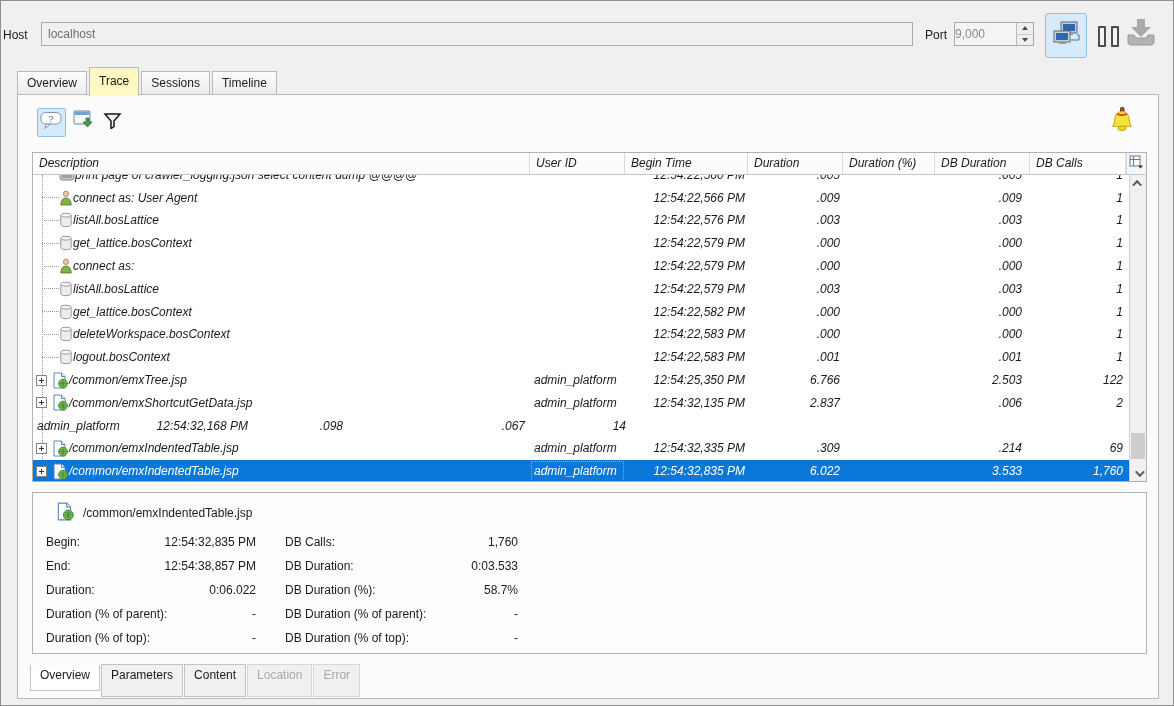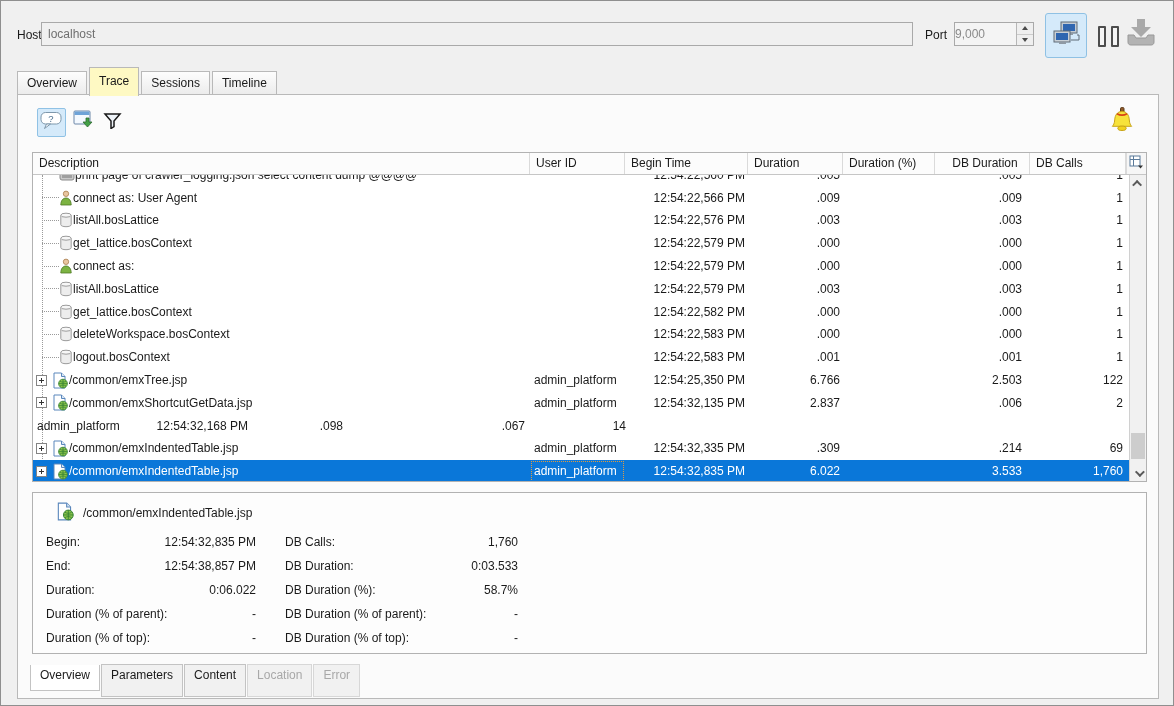--- a/index.html
+++ b/index.html
@@ -1,20 +1,20 @@
 <!DOCTYPE html>
 <html><head>
 <meta charset="utf-8">
 <style>
   html,body{margin:0;padding:0;background:#e4e4e4;}
   .window{position:relative;width:1174px;height:706px;background:#f0f0f0;border:1px solid #8f8f8f;
           box-sizing:border-box;font-family:"Liberation Sans",sans-serif;font-size:12px;color:#1a1a1a;overflow:hidden;}
 
   
-  .host-label{position:absolute;left:16px;top:27px;}
+  .host-label{position:absolute;left:2px;top:27px;}
   .host-input{position:absolute;left:40px;top:21px;width:872px;height:24px;border:1px solid #a9a9a9;
               background:#f0f0f0;color:#6f6f6f;line-height:22px;padding-left:6px;box-sizing:border-box;white-space:nowrap;overflow:hidden;}
   .port-label{position:absolute;left:924px;top:27px;}
   .spinner{position:absolute;left:953px;top:21px;width:80px;height:24px;border:1px solid #a9a9a9;background:#f4f4f4;
            box-sizing:border-box;display:flex;}
   .spin-val{flex:1;text-align:left;color:#8a8a8a;line-height:22px;padding-right:5px;}
   .spin-btns{width:16px;border-left:1px solid #b6b6b6;display:flex;flex-direction:column;}
   .spin-up,.spin-down{flex:1;display:flex;align-items:center;justify-content:center;background:#efefef;}
   .spin-up{border-bottom:1px solid #cccccc;}
   .spin-up::after{content:"";border:3px solid transparent;border-bottom:4px solid #4a4a4a;margin-top:-4px;}
@@ -35,29 +35,29 @@
   .panel{position:absolute;left:16px;top:93px;width:1142px;height:605px;background:#fbfbfb;border:1px solid #b9b9b9;box-sizing:border-box;}
 
   
   .tb-btn{position:absolute;width:27px;height:27px;display:flex;align-items:center;justify-content:center;border-radius:2px;}
   .tb-help{left:19px;top:13px;background:#d5eafa;border:1px solid #90c2e5;}
   .tb-export{left:52px;top:13px;}
   .tb-filter{left:81px;top:13px;}
   .bell{position:absolute;left:1090px;top:12px;width:28px;height:30px;display:flex;align-items:center;justify-content:center;}
 
   
-  .table{position:absolute;left:14px;top:57px;width:1115px;height:330px;border:1px solid #b2b2b2;background:#ffffff;box-sizing:border-box;}
+  .table{position:absolute;left:14px;top:57px;width:1115px;height:330px;border:1px solid #b2b2b2;background:#ffffff;box-sizing:border-box;font-style:italic;}
   .thead{display:flex;height:22px;border-bottom:1px solid #c6c6c6;background:#fcfcfc;box-sizing:border-box;}
   .hcell{box-sizing:border-box;border-right:1px solid #dadada;padding:3px 0 0 6px;white-space:nowrap;overflow:hidden;}
   .hcell[data-col="desc"]{width:497px;}
   .hcell[data-col="user"]{width:95px;}
   .hcell[data-col="begin"]{width:123px;}
   .hcell[data-col="dur"]{width:95px;}
   .hcell[data-col="durpct"]{width:92px;}
-  .hcell[data-col="dbdur"]{width:95px;text-align:center;}
+  .hcell[data-col="dbdur"]{width:95px;}
   .hcell[data-col="dbcalls"]{width:96px;}
   .corner{flex:1;display:flex;align-items:center;justify-content:center;padding:0;border-right:none;background:#f6f6f6;border-left:1px solid #dadada;}
 
   .tbody{position:absolute;top:22px;left:0;right:17px;bottom:0;overflow:hidden;}
   .tbody::before{content:"";position:absolute;left:9px;top:0;bottom:0;width:0;border-left:1px dotted #9a9a9a;}
   .trow{display:flex;height:22.8px;align-items:center;position:relative;cursor:default;}
   .trow[data-clip="true"]{margin-top:-11.5px;}
   .trow[data-selected="true"]{background:#0a77d9;color:#ffffff;}
   .bcell{box-sizing:border-box;white-space:nowrap;overflow:hidden;}
   .cell-desc{width:497px;display:flex;align-items:center;height:100%;}

